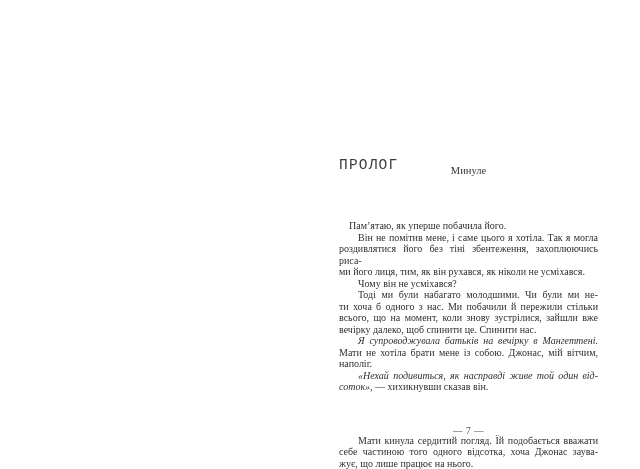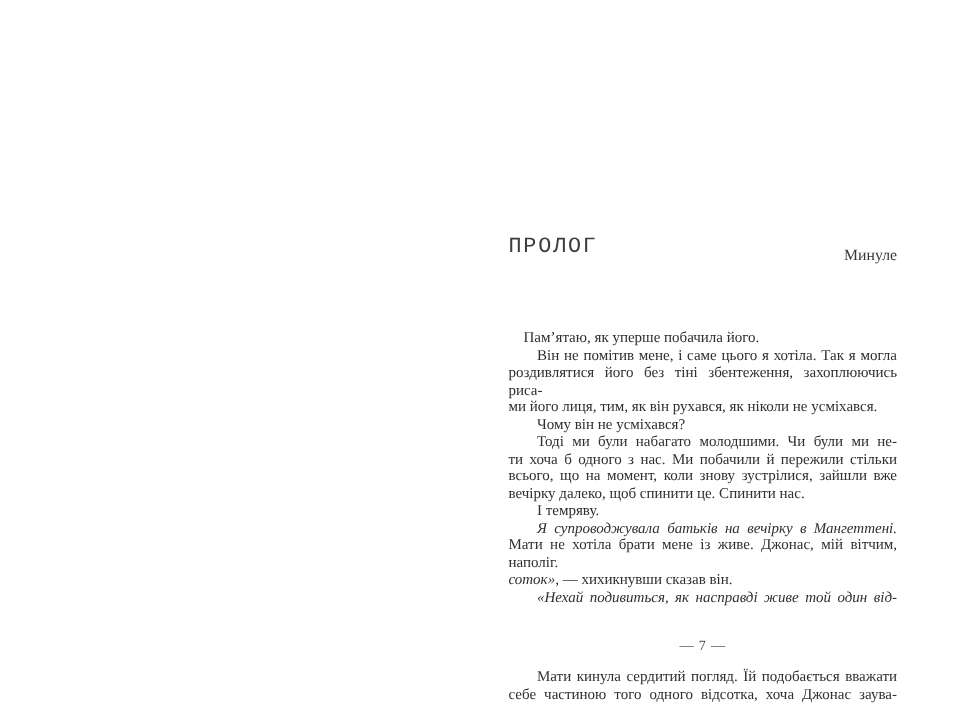--- a/index.html
+++ b/index.html
@@ -32,21 +32,21 @@
     font-size: 14.5px;
     font-weight: 400;
     letter-spacing: 1.2px;
     color: #3c3c3c;
     line-height: 16px;
     margin-top: 46px;
   }
   .subtitle {
     position: absolute; top: 165px; left: 0;
     width: 100%;
-    text-align: right;
+    text-align: center;
     font-size: 10.5px;
     color: #373737;
     line-height: 12px;
   }
   .body-text {
     position: absolute; top: 220px; left: 0;
     width: 259px;
     font-size: 10px;
     color: #2f2f2f;
   }
@@ -86,26 +86,25 @@
     <div class="body-text">
         <div class="line last" style="text-indent: 10px;"><span>Пам’ятаю, як уперше побачила його.</span></div>
         <div class="line" style="text-indent: 19px;"><span>Він не помітив мене, і саме цього я хотіла. Так я могла</span></div>
         <div class="line"><span>роздивлятися його без тіні збентеження, захоплюючись риса-</span></div>
         <div class="line last"><span>ми його лиця, тим, як він рухався, як ніколи не усміхався.</span></div>
         <div class="line last" style="text-indent: 19px; font-family: Liberation Serif, serif;"><span>Чому він не усміхався?</span></div>
         <div class="line" style="text-indent: 19px;"><span>Тоді ми були набагато молодшими. Чи були ми не-</span></div>
         <div class="line"><span>ти хоча б одного з нас. Ми побачили й пережили стільки</span></div>
         <div class="line"><span>всього, що на момент, коли знову зустрілися, зайшли вже</span></div>
         <div class="line last"><span>вечірку далеко, щоб спинити це. Спинити нас.</span></div>
-        <div class="line last" style="text-indent: 19px;"><span>І темряву.</span></div>
         <div class="line" style="text-indent: 19px; font-style: italic;"><span>Я супроводжувала батьків на вечірку в Мангеттені.</span></div>
-        <div class="line"><span>Мати не хотіла брати мене із живе. Джонас, мій вітчим,</span></div>
+        <div class="line"><span>Мати не хотіла брати мене із собою. Джонас, мій вітчим,</span></div>
         <div class="line last"><span>наполіг.</span></div>
+        <div class="line" style="text-indent: 19px;"><span class="it">«Нехай подивиться, як насправді живе той один від-</span></div>
         <div class="line last"><span class="it">соток», </span><span>— хихикнувши сказав він.</span></div>
-        <div class="line" style="text-indent: 19px;"><span class="it">«Нехай подивиться, як насправді живе той один від-</span></div>
         <div class="line" style="text-indent: 19px; margin-top: 42px;"><span>Мати кинула сердитий погляд. Їй подобається вважати</span></div>
         <div class="line"><span>себе частиною того одного відсотка, хоча Джонас заува-</span></div>
         <div class="line last"><span>жує, що лише працює на нього.</span></div>
       </div>
 
     <div class="pagenum">— 7 —</div>
 
   </div>
 
 </div>

